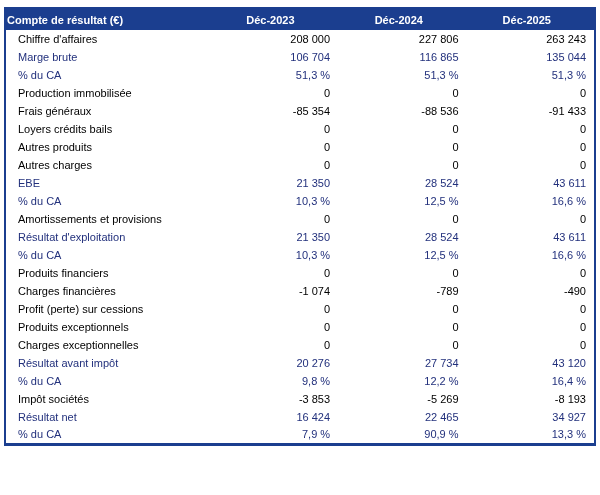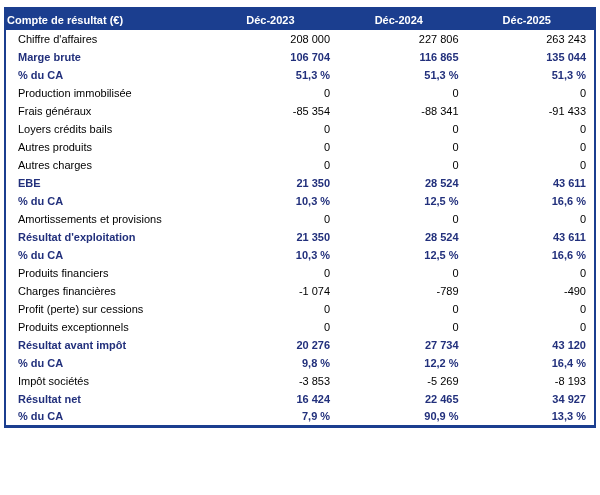--- a/index.html
+++ b/index.html
@@ -42,21 +42,21 @@
     font-size: 11px;
     height: 18px;
     vertical-align: middle;
     color: #000000;
     white-space: nowrap;
     overflow: hidden;
   }
   tbody td.t-label { text-align: left; padding-left: 12px; }
   tbody td.t-val   { text-align: right; padding-right: 8px; }
   tbody tr.bold-row td {
-    font-weight: bold;
+    font-weight: normal;
     color: #22307C;
   }
 </style>
 </head>
 <body>
 
 <div class="sheet">
   <table class="income-statement">
     <colgroup>
       <col class="c-label">
@@ -93,21 +93,21 @@
         </tr>
         <tr>
           <td class="t-label">Production immobilisée</td>
           <td class="t-val">0</td>
           <td class="t-val">0</td>
           <td class="t-val">0</td>
         </tr>
         <tr>
           <td class="t-label">Frais généraux</td>
           <td class="t-val">-85 354</td>
-          <td class="t-val">-88 341</td>
+          <td class="t-val">-88 536</td>
           <td class="t-val">-91 433</td>
         </tr>
         <tr>
           <td class="t-label">Loyers crédits bails</td>
           <td class="t-val">0</td>
           <td class="t-val">0</td>
           <td class="t-val">0</td>
         </tr>
         <tr>
           <td class="t-label">Autres produits</td>
@@ -164,20 +164,26 @@
           <td class="t-val">-490</td>
         </tr>
         <tr>
           <td class="t-label">Profit (perte) sur cessions</td>
           <td class="t-val">0</td>
           <td class="t-val">0</td>
           <td class="t-val">0</td>
         </tr>
         <tr>
           <td class="t-label">Produits exceptionnels</td>
+          <td class="t-val">0</td>
+          <td class="t-val">0</td>
+          <td class="t-val">0</td>
+        </tr>
+        <tr>
+          <td class="t-label">Charges exceptionnelles</td>
           <td class="t-val">0</td>
           <td class="t-val">0</td>
           <td class="t-val">0</td>
         </tr>
         <tr class="bold-row">
           <td class="t-label">Résultat avant impôt</td>
           <td class="t-val">20 276</td>
           <td class="t-val">27 734</td>
           <td class="t-val">43 120</td>
         </tr>

